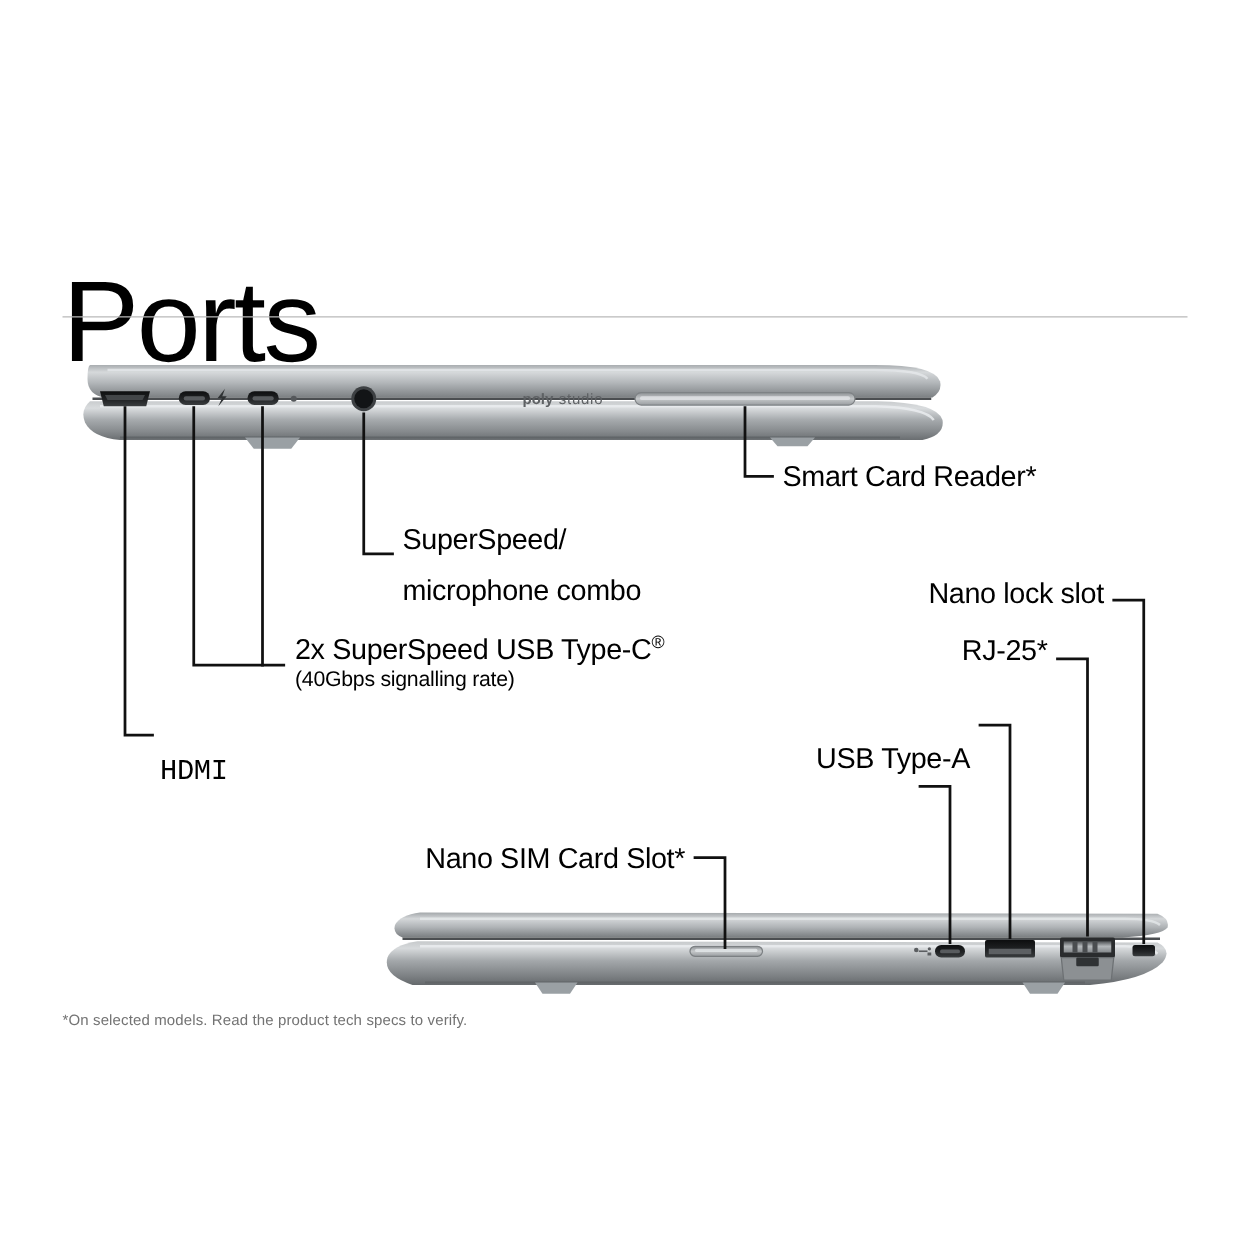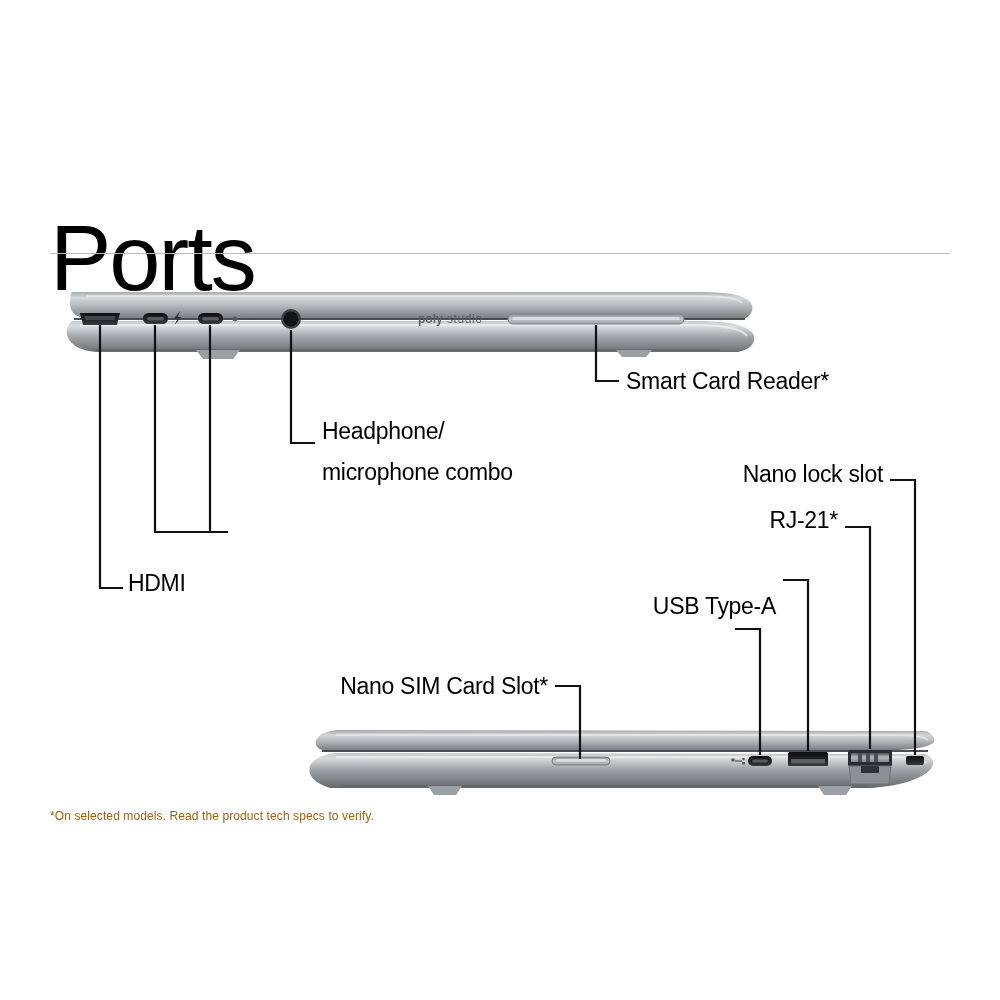--- a/index.html
+++ b/index.html
@@ -69,21 +69,21 @@
     vertical-align: super;
     line-height: 0;
   }
   
   #footnote {
     position: absolute;
     left: 50px;
     top: 808px;
     font-size: 12px;
     line-height: 16px;
-    color: #a16207;
+    color: #737373;
     letter-spacing: 0.1px;
   }
 </style>
 </head>
 <body>
 
 <div id="page">
 
   <h1 id="page-title">Ports</h1>
   <div id="title-rule"></div>
@@ -286,45 +286,49 @@
       <path d="M 760 754 L 760 629 L 736 629"></path>
 
       <path d="M 808 750 L 808 580 L 784 580"></path>
 
       <path d="M 870 748 L 870 527 L 846 527"></path>
 
       <path d="M 915 754 L 915 480 L 891 480"></path>
     </g>
   </svg>
 
-  <div class="callout" style="left:128px; top:569px;">
+  <div class="callout" style="left:128px; top:603px;font-family:Liberation Mono, monospace;">
     <span>HDMI</span>
   </div>
 
+  <div class="callout" style="left:236px; top:505px;">
+    <span>2x SuperSpeed USB Type-C</span><span class="reg">®</span>
+    <span class="sub">(40Gbps signalling rate)</span>
+  </div>
 
   <div class="callout" style="left:322px; top:417px;">
-    <span>Headphone/</span>
+    <span>SuperSpeed/</span>
     <span style="display:block;margin-top:13px;">microphone combo</span>
   </div>
 
   <div class="callout" style="left:626px; top:367px;">
     <span>Smart Card Reader*</span>
   </div>
 
   <div class="callout right-aligned" style="right:452px; top:672px;margin-left:24px;">
     <span>Nano SIM Card Slot*</span>
   </div>
 
 
   <div class="callout right-aligned" style="right:224px; top:592px;">
     <span>USB Type-A</span>
   </div>
 
   <div class="callout right-aligned" style="right:162px; top:506px;">
-    <span>RJ-21*</span>
+    <span>RJ-25*</span>
   </div>
 
   <div class="callout right-aligned" style="right:117px; top:460px;">
     <span>Nano lock slot</span>
   </div>
 
   <div id="footnote">*On selected models. Read the product tech specs to verify.</div>
 
 </div>
 

